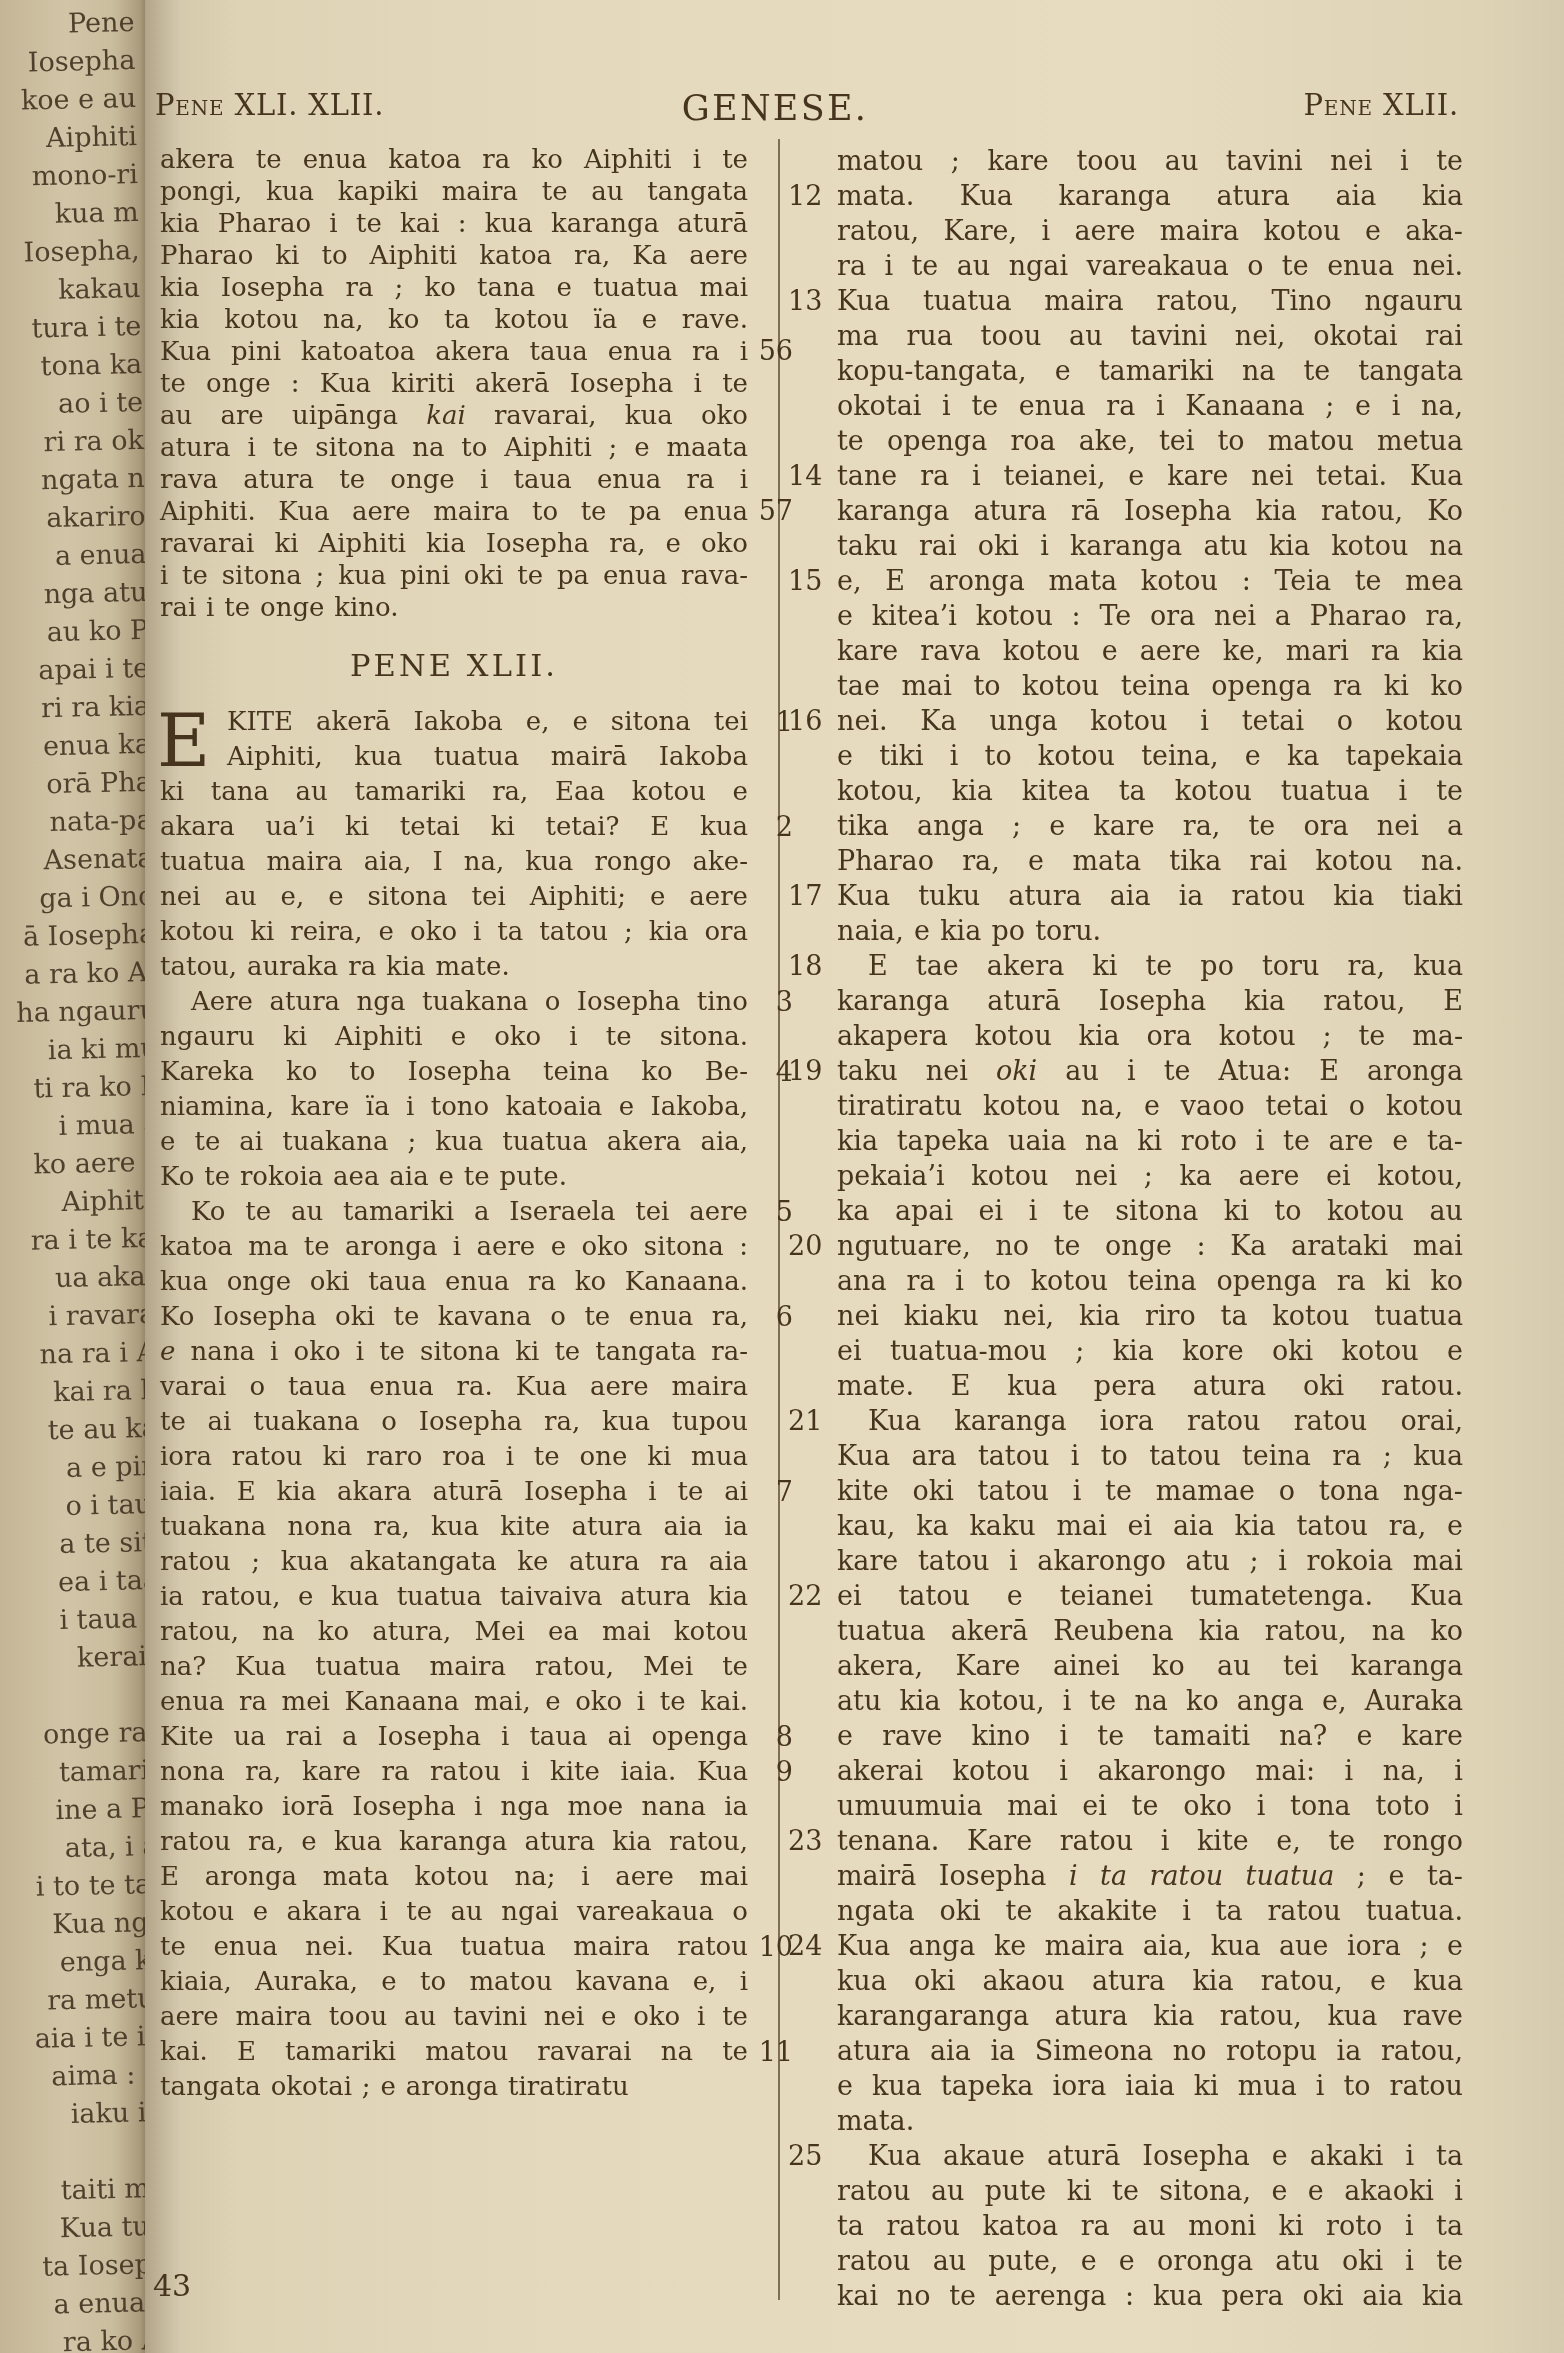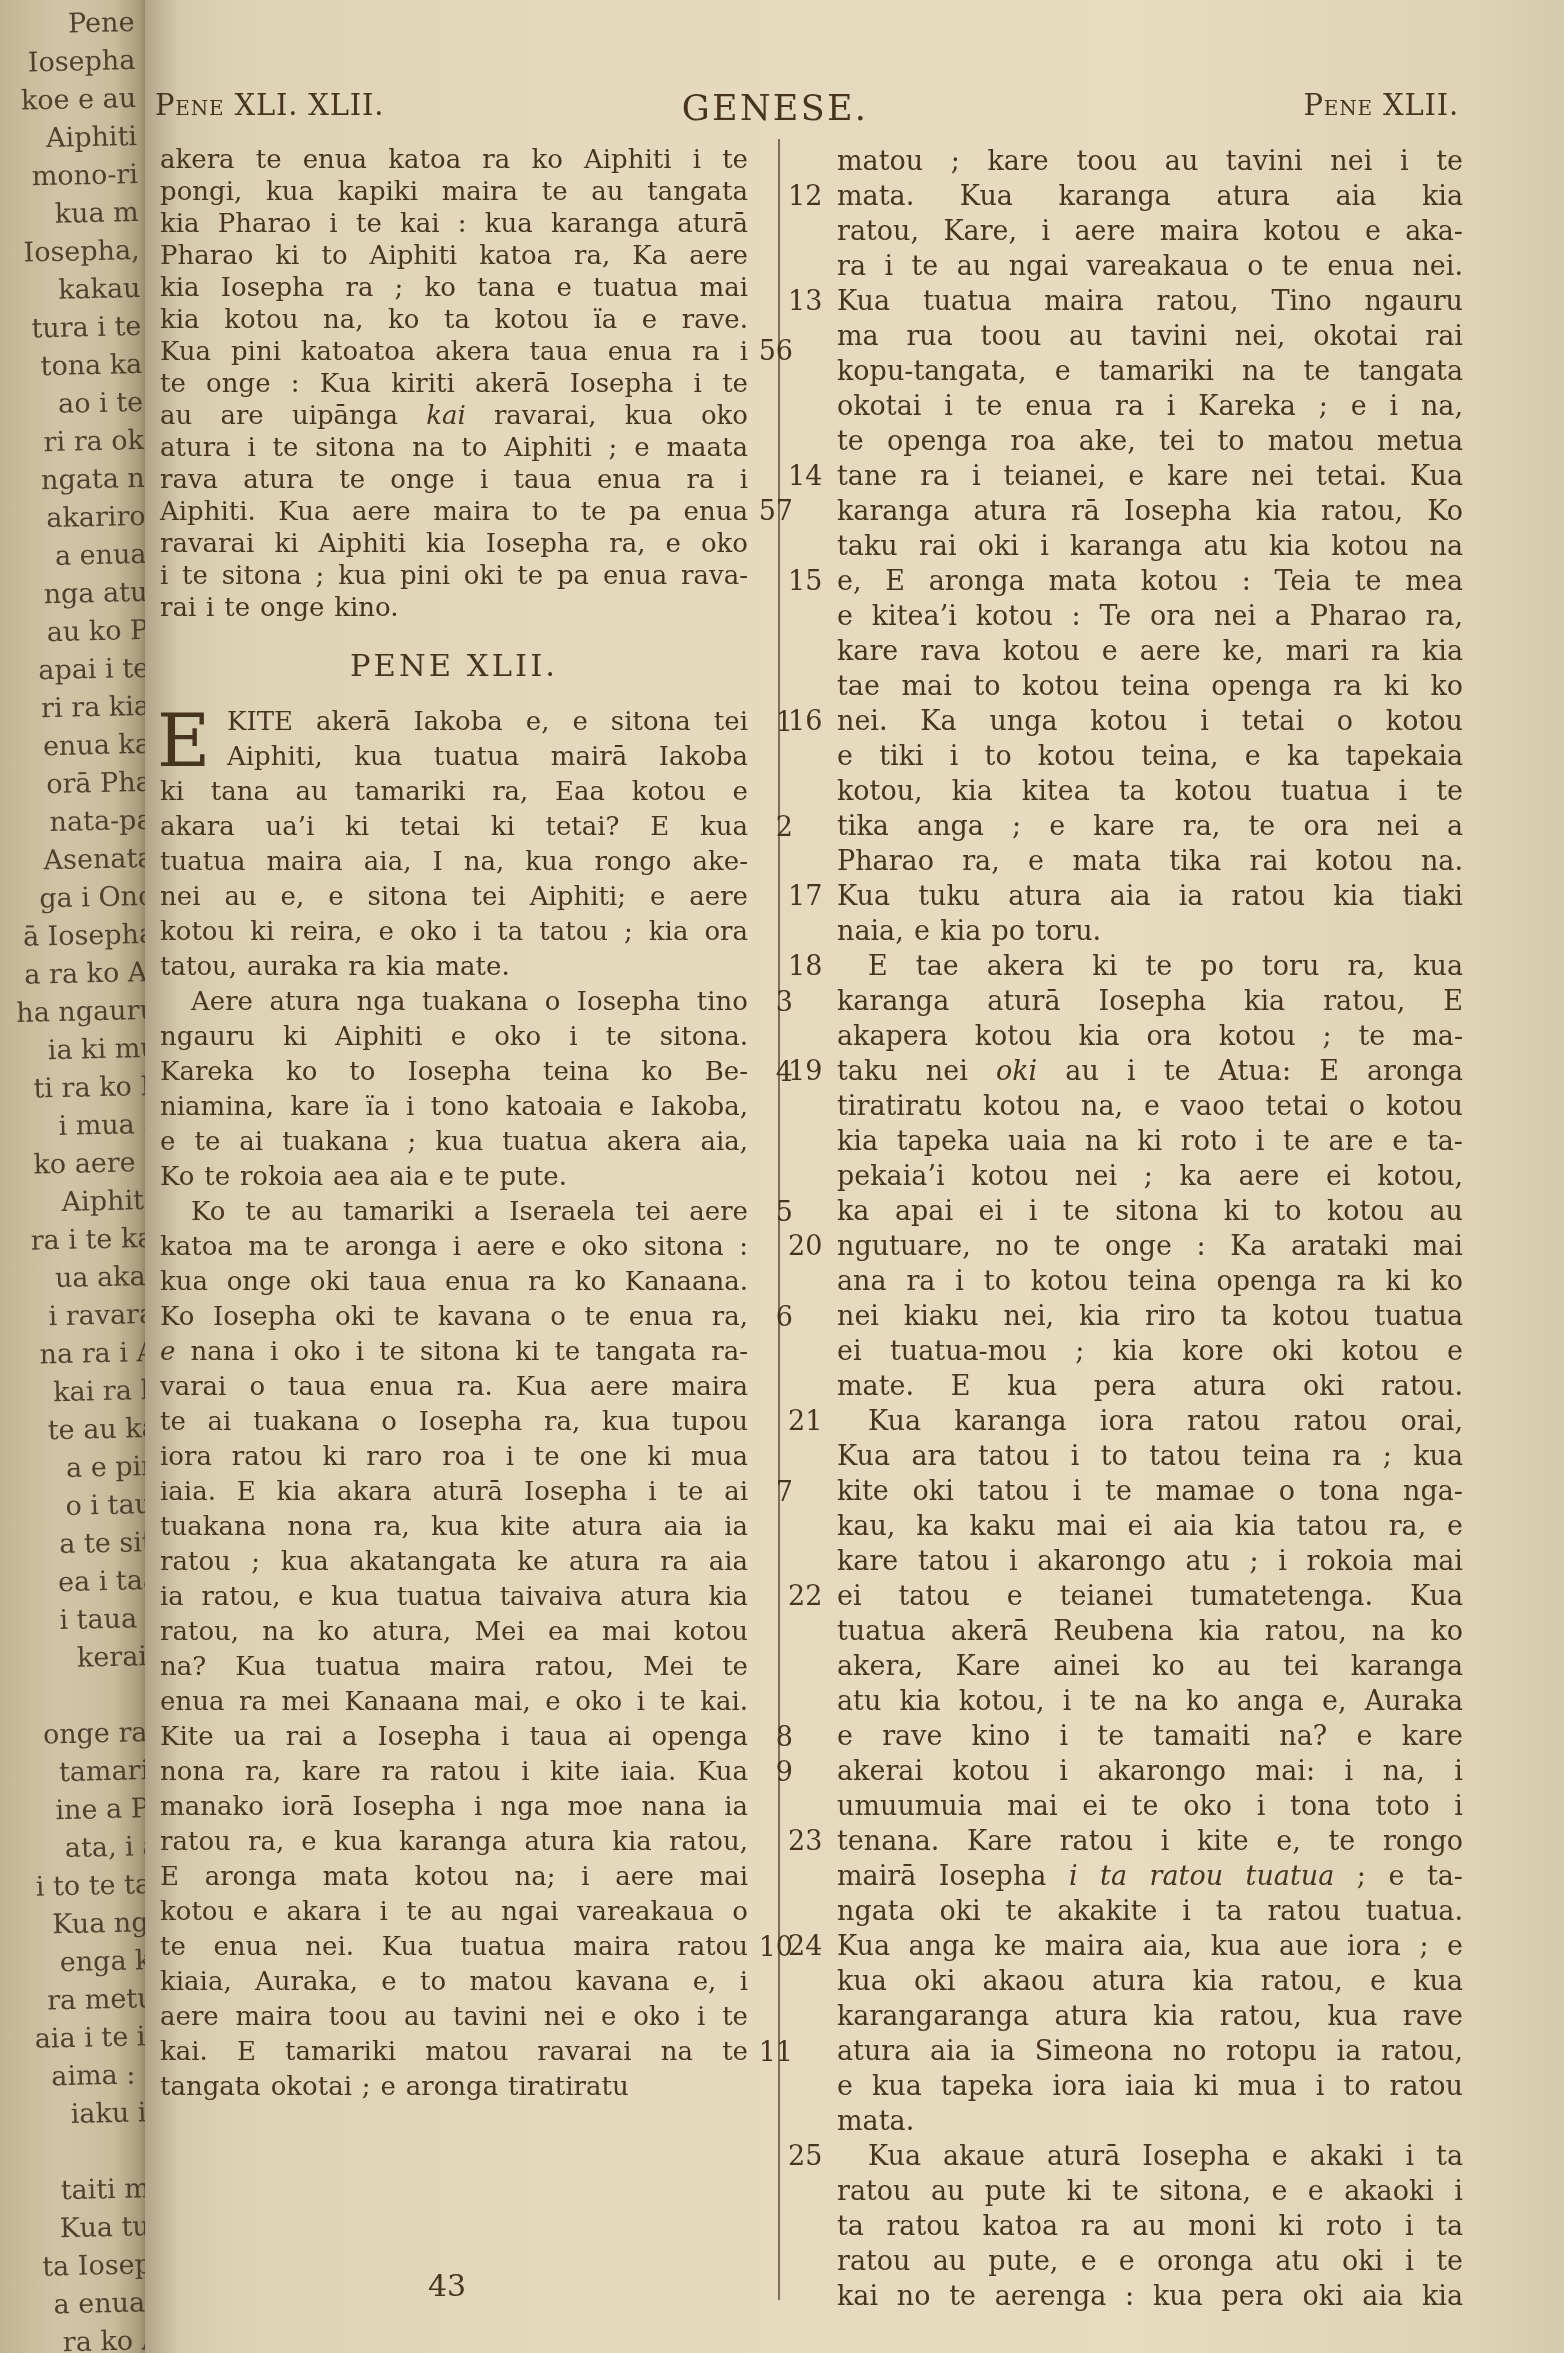--- a/index.html
+++ b/index.html
@@ -57,21 +57,21 @@
   }
   #chapter-heading{
     height:81px;line-height:86px;text-align:center;
     font-size:30.5px;letter-spacing:3.1px;white-space:nowrap;
   }
   #col-divider{
     position:absolute;left:778px;top:139px;width:1.6px;height:2161px;
     background:#6d5b44;opacity:.85;
   }
   #page-number{
-    position:absolute;left:153px;top:2268px;width:588px;text-align:center;
+    position:absolute;left:153px;top:2268px;width:588px;
     font-size:30px;
   }
 </style>
 </head>
 <body>
 
 <div id="canvas">
 
   <div id="prev-edge">
     <div id="prev-frags">
@@ -214,21 +214,21 @@
 
   <div class="col" id="col-right">
     <div id="right-body">
         <div class="tline"><span>matou ;  kare toou au  tavini nei i te</span></div>
         <div class="tline"><span>mata.  Kua karanga atura aia kia</span><span class="vnum">12</span></div>
         <div class="tline"><span>ratou, Kare, i aere maira kotou e aka-</span></div>
         <div class="tline"><span>ra i te au ngai vareakaua o te enua nei.</span></div>
         <div class="tline"><span>Kua tuatua maira ratou, Tino ngauru</span><span class="vnum">13</span></div>
         <div class="tline"><span>ma rua toou au tavini nei, okotai rai</span></div>
         <div class="tline"><span>kopu-tangata, e tamariki na te tangata</span></div>
-        <div class="tline"><span>okotai i te enua ra i Kareka ; e i na,</span></div>
+        <div class="tline"><span>okotai i te enua ra i Kanaana ; e i na,</span></div>
         <div class="tline"><span>te openga roa ake, tei to matou metua</span></div>
         <div class="tline"><span>tane ra i teianei, e kare nei tetai.  Kua</span><span class="vnum">14</span></div>
         <div class="tline"><span>karanga atura rā Iosepha kia ratou, Ko</span></div>
         <div class="tline"><span>taku rai oki i karanga atu kia kotou na</span></div>
         <div class="tline"><span>e, E aronga mata kotou : Teia te mea</span><span class="vnum">15</span></div>
         <div class="tline"><span>e kitea’i kotou : Te ora nei a Pharao ra,</span></div>
         <div class="tline"><span>kare rava kotou e aere ke, mari ra kia</span></div>
         <div class="tline"><span>tae mai to kotou teina openga ra ki ko</span></div>
         <div class="tline"><span>nei.  Ka unga kotou i tetai o kotou</span><span class="vnum">16</span></div>
         <div class="tline"><span>e tiki i to kotou teina, e ka tapekaia</span></div>

